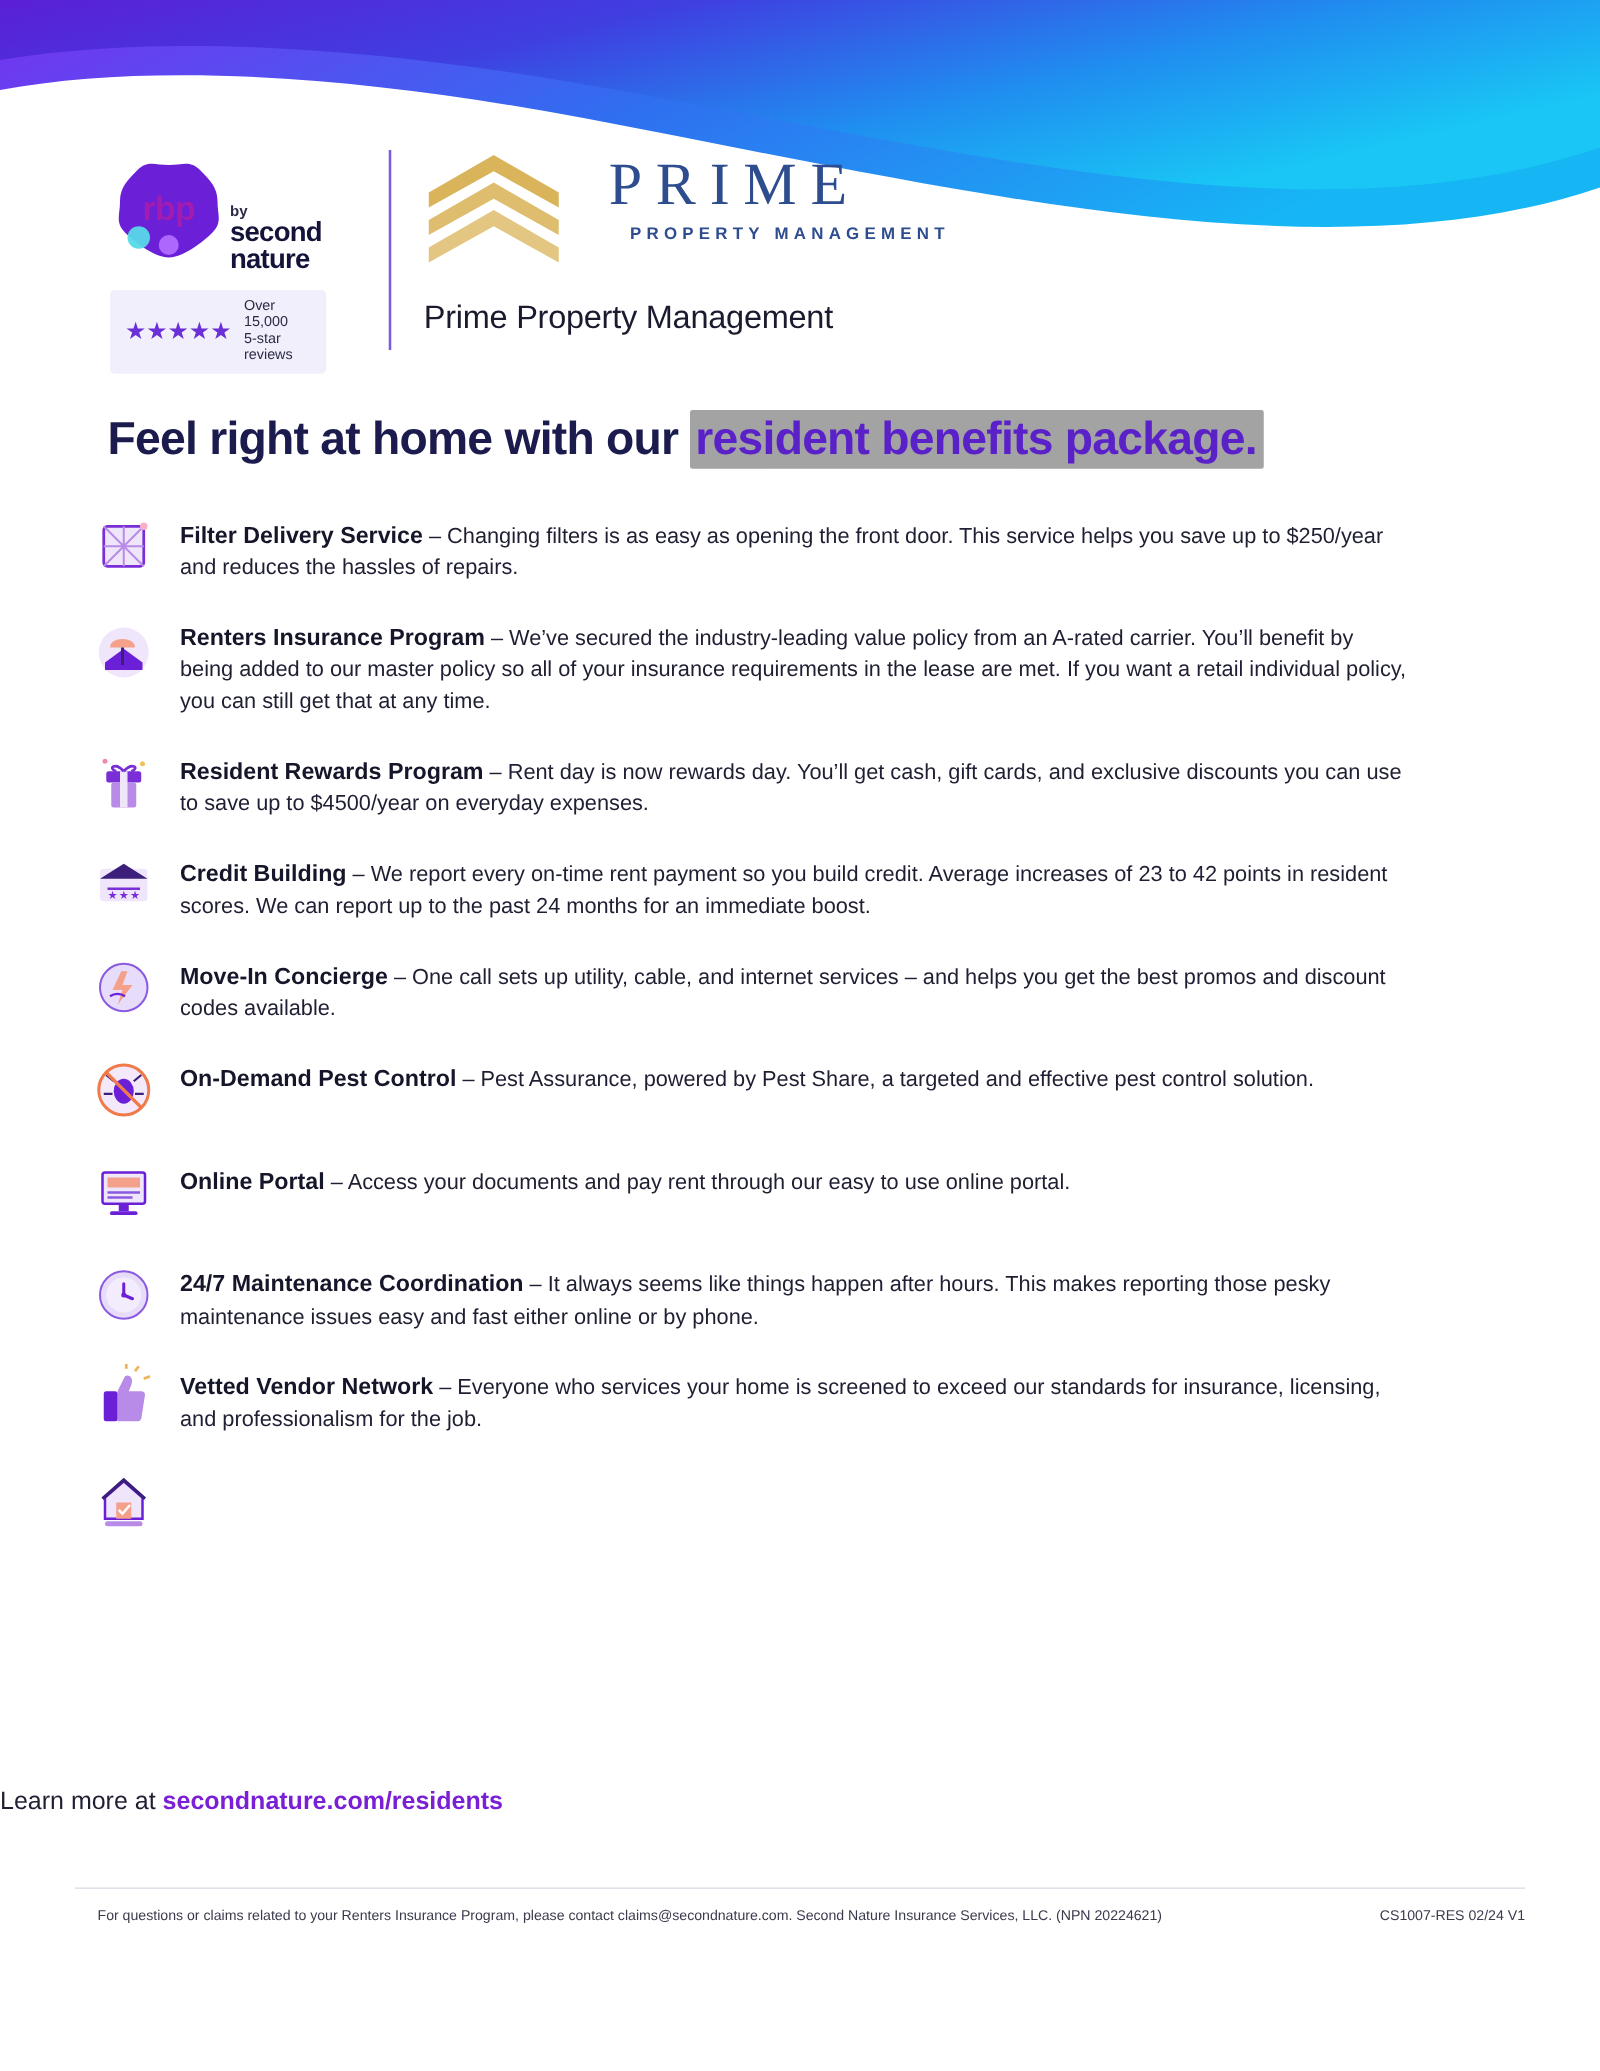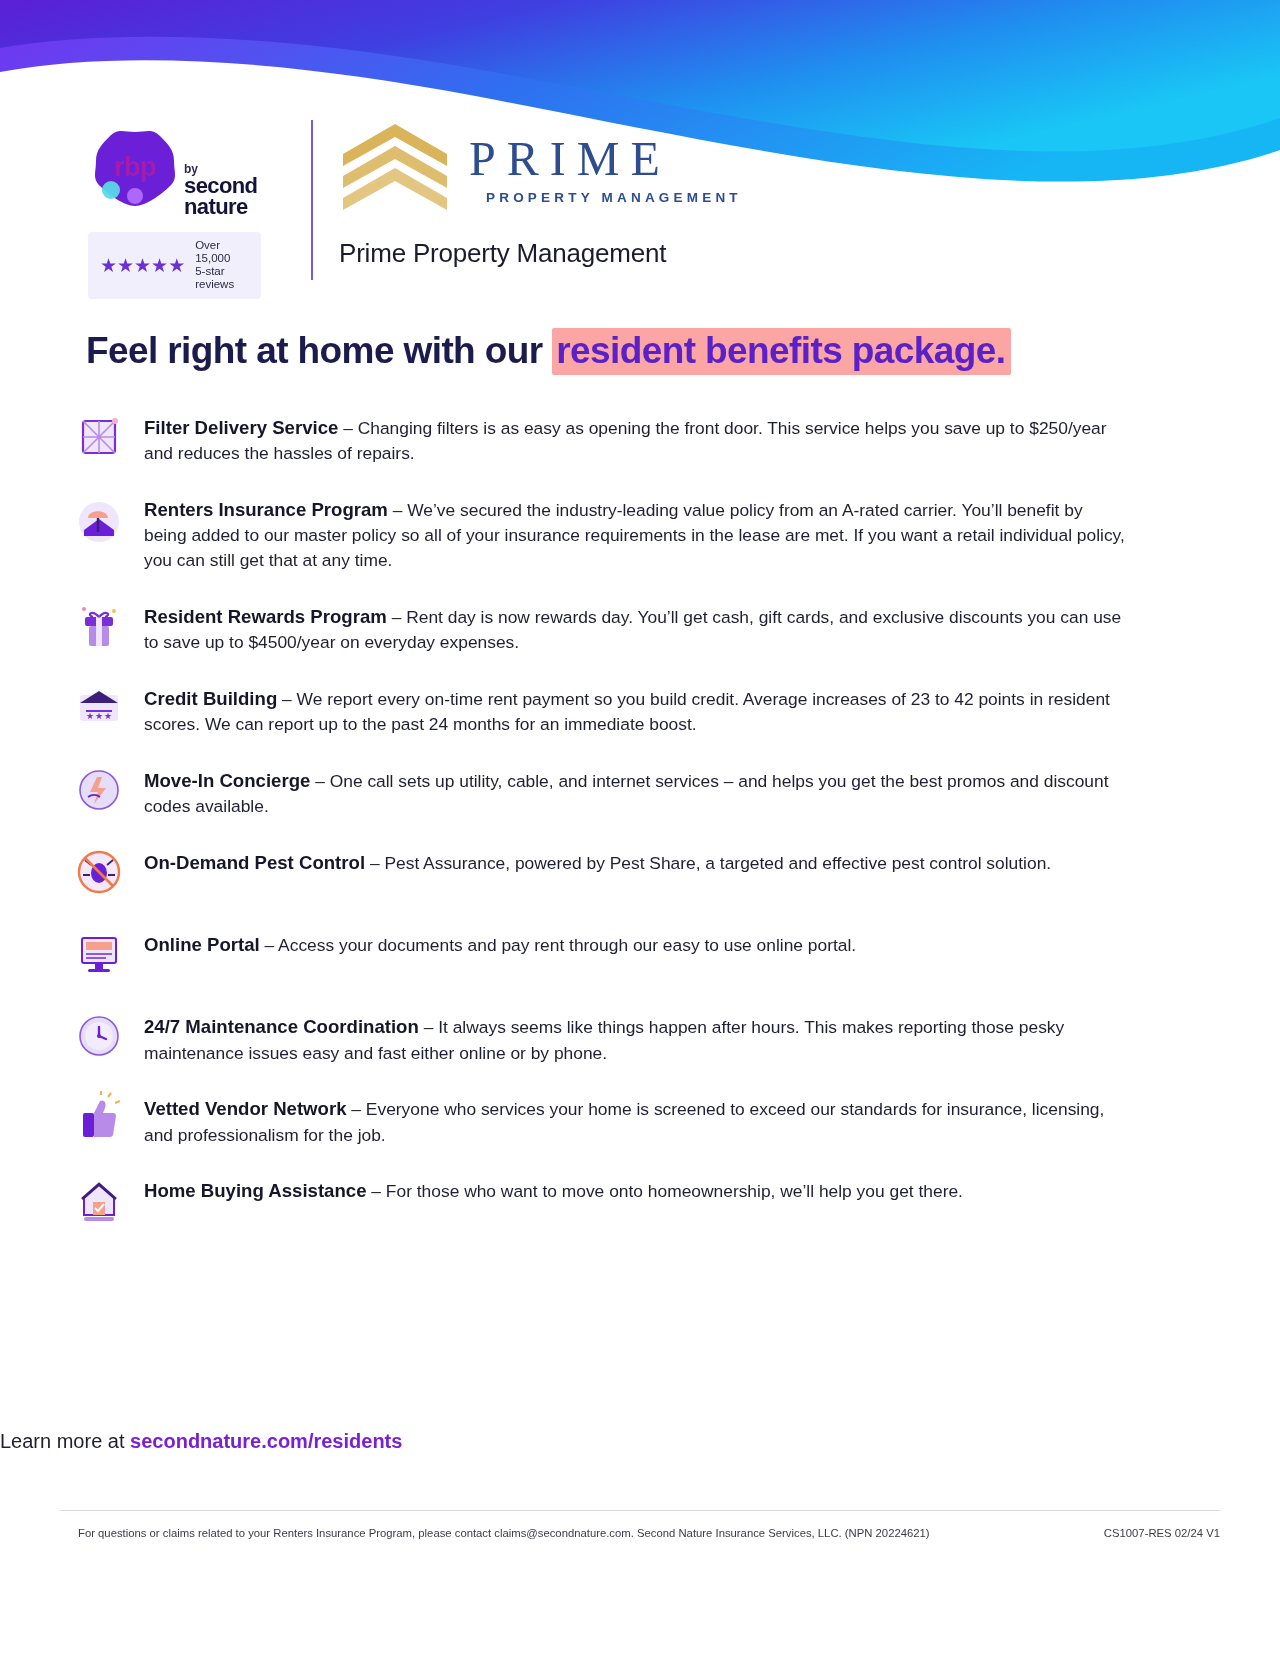--- a/index.html
+++ b/index.html
@@ -116,22 +116,21 @@
     width: 2px;
     background: #7a5ae0;
     height: 160px;
     margin: 0 26px 0 18px;
   }
   .prime-block {
     padding-top: 4px;
   }
   .prime-logo {
     display: flex;
-    align-items: center;
-    gap: 18px;
+    gap: 36px;
   }
   .chevrons { width: 112px; height: 92px; }
   .prime-words {
     line-height: 1;
   }
   .prime-words .prime {
     font-family: "Liberation Serif", serif;
     font-size: 48px;
     letter-spacing: 11px;
     color: #2e4d8f;
@@ -160,21 +159,21 @@
     position: absolute;
     top: 330px;
     left: 86px;
     font-size: 37px;
     font-weight: 700;
     color: #1b1b4d;
     letter-spacing: -0.6px;
     white-space: nowrap;
   }
   .headline .hl {
-    background: #fca5a5;
+    background: #a3a3a3;
     color: #5b21c9;
     padding: 2px 6px 4px 4px;
     border-radius: 2px;
   }
 
   
   .benefits {
     position: absolute;
     top: 408px;
     left: 68px;
@@ -459,23 +458,20 @@
     <div class="benefit">
       <div class="icon">
         <svg width="52" height="52" viewBox="0 0 52 52">
           <path d="M11 24 L26 11 L41 24 V41 H11 Z" fill="#efe6fb" stroke="#6b1fd6" stroke-width="2"></path>
           <path d="M9 25 L26 10 L43 25" fill="none" stroke="#3c1f7a" stroke-width="2.6"></path>
           <rect x="20" y="28" width="12" height="13" fill="#f4a08a"></rect>
           <path d="M22 34 l3 3 l6 -7" stroke="#ffffff" stroke-width="2" fill="none"></path>
           <rect x="11" y="43" width="30" height="4" rx="2" fill="#b98be8"></rect>
         </svg>
       </div>
-      <div class="copy">
-        <b>Home Buying Assistance</b><span> – </span><span>For those who want to move onto homeownership, we’ll help you get there.</span>
-      </div>
     </div>
 
   </div>
 
   <div class="learn">
     <span>Learn more at </span><a href="#">secondnature.com/residents</a>
   </div>
 
   <div class="footline"></div>
   <div class="legal">For questions or claims related to your Renters Insurance Program, please contact claims@secondnature.com. Second Nature Insurance Services, LLC. (NPN 20224621)</div>

